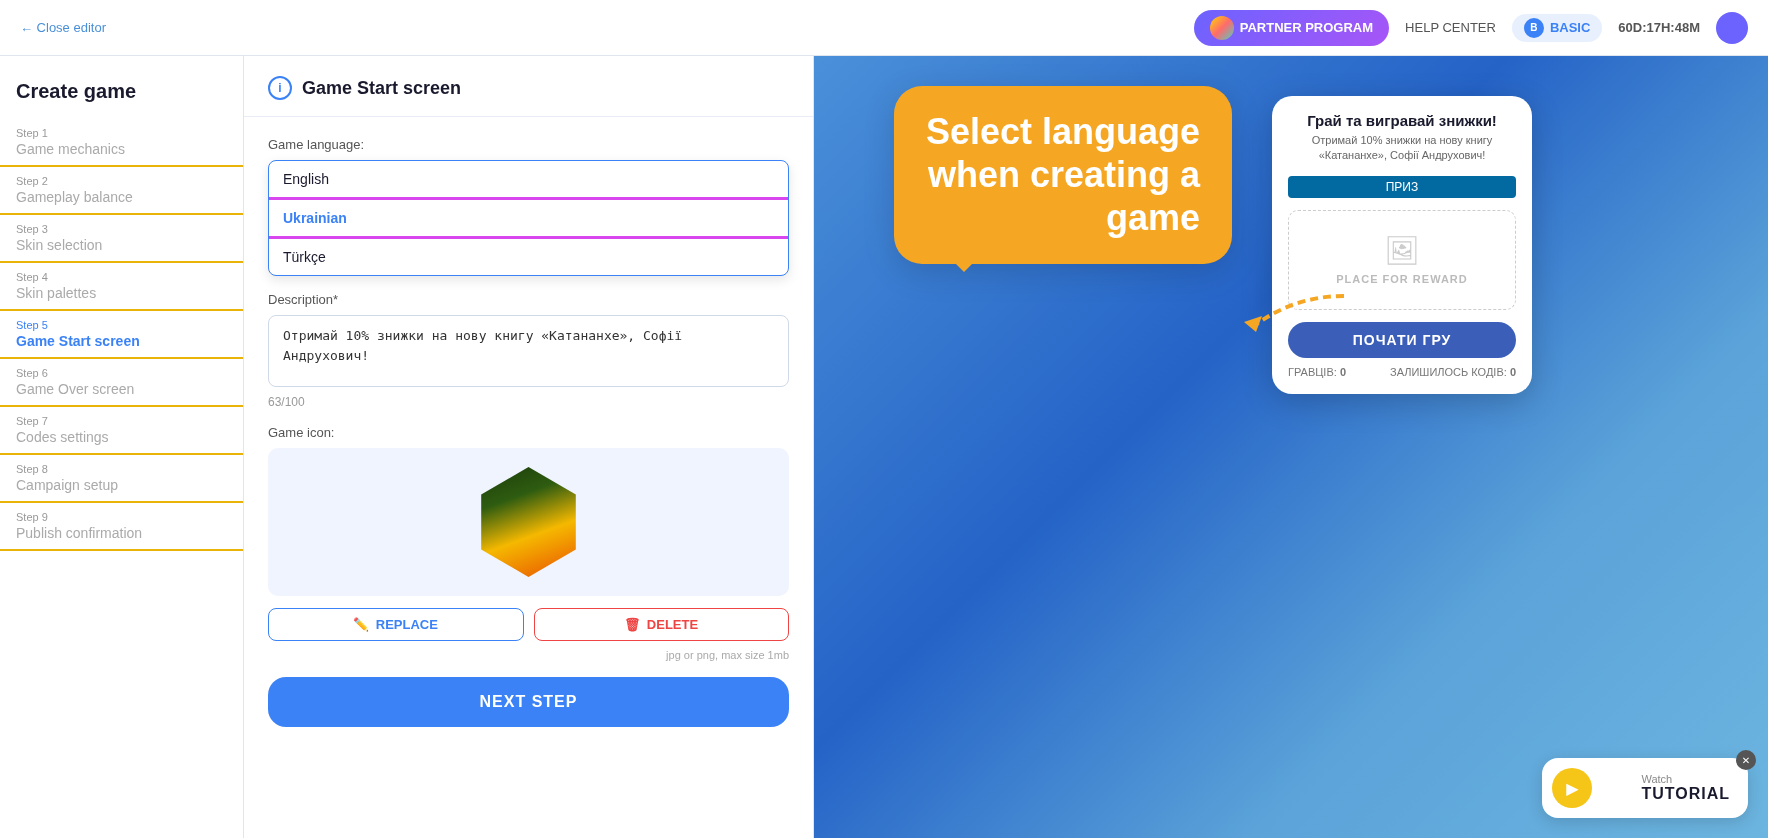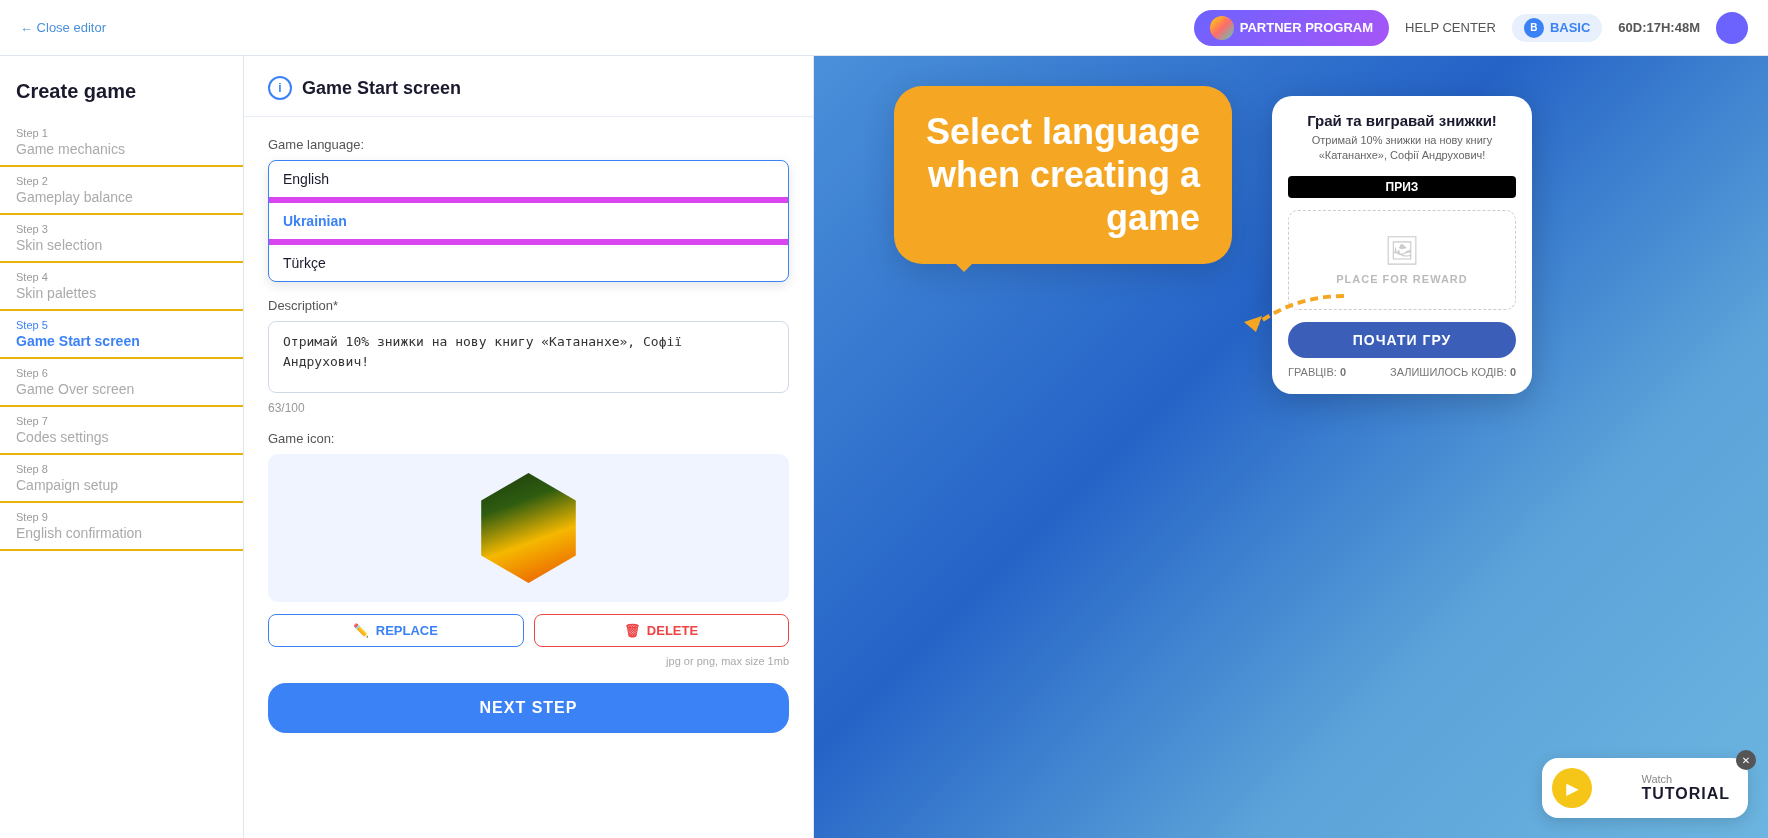--- a/index.html
+++ b/index.html
@@ -63,21 +63,21 @@
     .form-panel-title { font-size: 18px; font-weight: 700; color: #1a1a2e; }
 
     .form-body { padding: 20px 24px; }
     .form-label { font-size: 13px; color: #555; margin-bottom: 8px; font-weight: 500; }
     .dropdown-open {
       border: 1px solid #3b82f6; border-radius: 8px; overflow: hidden;
       background: #fff; box-shadow: 0 4px 12px rgba(0,0,0,0.1); margin-bottom: 16px;
     }
     .dropdown-item {
       padding: 10px 14px; font-size: 14px; color: #1a1a2e; cursor: pointer;
-      border-bottom: 6px solid #d946ef;
+      border-bottom: 3px solid #d946ef;
     }
     .dropdown-item:last-child { border-bottom: none; }
     .dropdown-item.selected { color: #3b82f6; font-weight: 600; }
 
     .desc-label { font-size: 13px; color: #555; margin-bottom: 8px; font-weight: 500; }
     .desc-textarea {
       width: 100%; border: 1px solid #d0d9e8; border-radius: 8px; padding: 10px 14px;
       font-size: 13px; color: #333; resize: none; height: 72px; line-height: 1.5;
     }
     .char-count { font-size: 12px; color: #999; margin-top: 4px; margin-bottom: 16px; }
@@ -141,22 +141,22 @@
     }
     .card-hex {
       width: 80px; height: 80px;
       clip-path: polygon(50% 0%, 93% 25%, 93% 75%, 50% 100%, 7% 75%, 7% 25%);
       background: linear-gradient(160deg, #1a3a0a 0%, #2e5c10 30%, #f5b800 60%, #e84c00 100%);
     }
     .card-content { padding: 16px; }
     .card-title { font-size: 15px; font-weight: 800; color: #1a1a2e; text-align: center; margin-bottom: 4px; }
     .card-desc { font-size: 11px; color: #666; text-align: center; margin-bottom: 12px; line-height: 1.4; }
     .card-prize-bar {
-      background: #000000; border-radius: 4px; padding: 4px 12px;
-      text-align: center; font-size: 12px; font-weight: 700; color: #fff; margin-bottom: 12px;
+      background: #0369a1; border-radius: 4px; padding: 4px 12px;
+      text-align: center; font-size: 12px; font-weight: 400; color: #fff; margin-bottom: 12px;
     }
     .card-reward-area {
       border: 1.5px dashed #ccc; border-radius: 10px; padding: 20px;
       display: flex; flex-direction: column; align-items: center; justify-content: center;
       min-height: 100px; margin-bottom: 12px;
     }
     .reward-icon { font-size: 28px; color: #ccc; margin-bottom: 6px; }
     .reward-text { font-size: 11px; color: #bbb; letter-spacing: 1px; font-weight: 600; }
     .start-btn {
       width: 100%; background: #3b5fb8; color: #fff; border: none; border-radius: 24px;
@@ -239,21 +239,21 @@
     <div class="step-item">
       <div class="step-label">Step 7</div>
       <div class="step-name">Codes settings</div>
     </div>
     <div class="step-item">
       <div class="step-label">Step 8</div>
       <div class="step-name">Campaign setup</div>
     </div>
     <div class="step-item">
       <div class="step-label">Step 9</div>
-      <div class="step-name">English confirmation</div>
+      <div class="step-name">Publish confirmation</div>
     </div>
   </aside>
 
   <div class="content-area">
 
     <div class="form-panel">
       <div class="form-panel-header">
         <div class="info-icon">i</div>
         <span class="form-panel-title">Game Start screen</span>
       </div>

